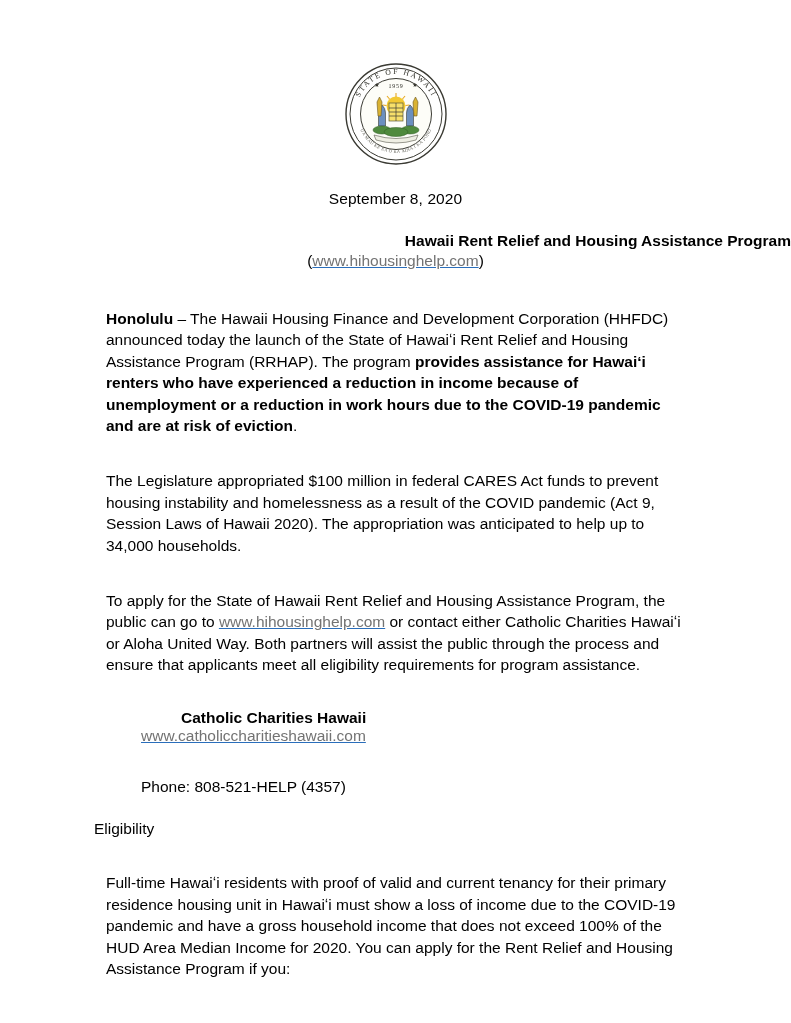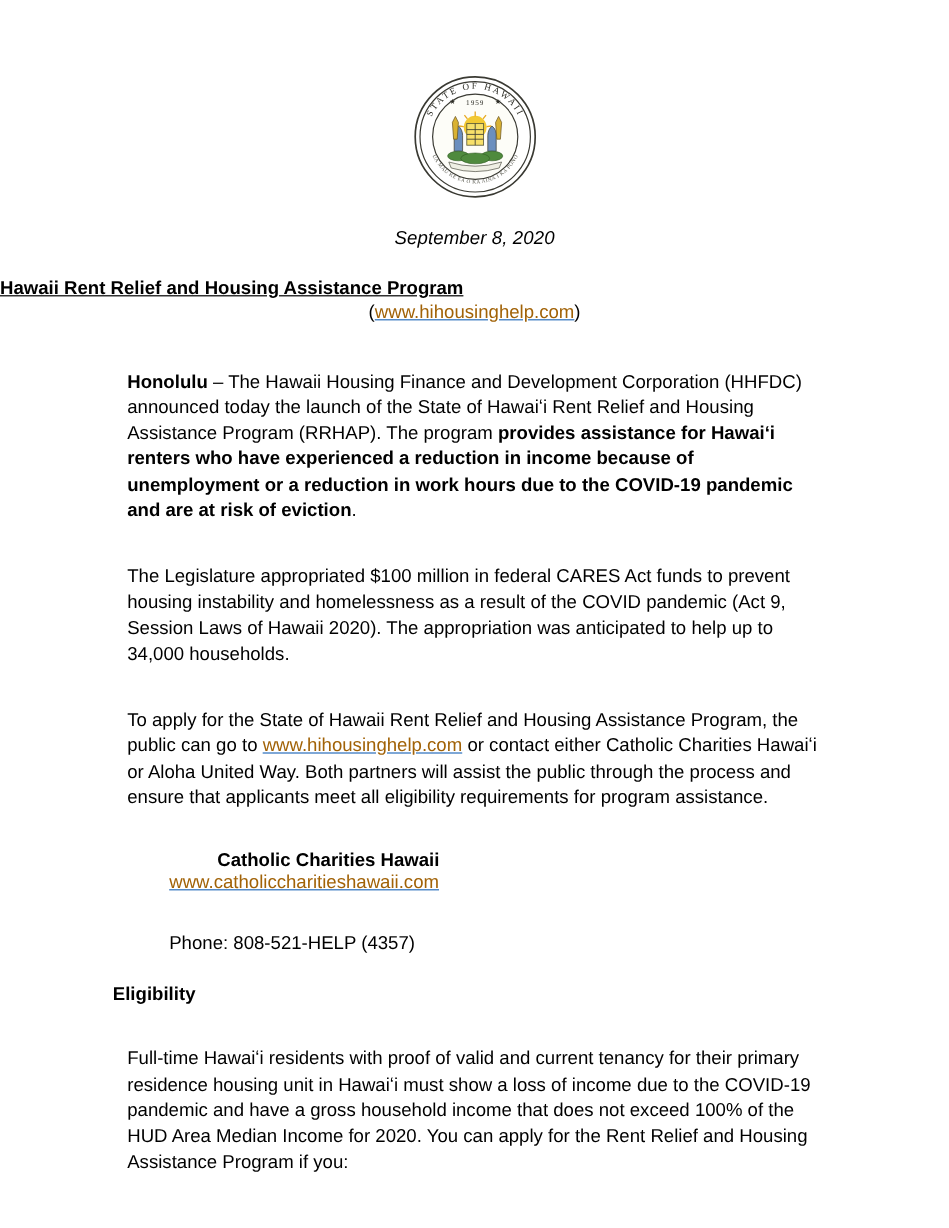--- a/index.html
+++ b/index.html
@@ -24,36 +24,34 @@
   .seal {
     width: 104px;
     height: 104px;
     display: block;
   }
   .date-line {
     text-align: center;
     font-size: 15.5px;
     margin-top: 24px;
     letter-spacing: 0.1px;
-    font-style: italic;
   }
   .doc-title {
-    text-align: left;
+    text-align: right;
     font-size: 15.5px;
     font-weight: bold;
     margin-top: 24px;
-    text-decoration: underline;
   }
   .title-link-line {
     text-align: center;
     font-size: 15.5px;
     margin-top: 2px;
   }
   a.lnk, .lnk {
-    color: #a16207;
+    color: #737373;
     text-decoration: underline;
     text-decoration-color: #2a6ebb;
   }
   .body {
     margin: 0 auto;
     width: 608px;
     padding-left: 5px;
     box-sizing: content-box;
   }
   p.para {
@@ -84,21 +82,21 @@
   .contact-name {
     font-weight: bold;
     margin-left: 40px;
   }
   .contact-phone {
     white-space: nowrap;
     margin-top: 32px;
   }
   .section-head {
     font-size: 15.5px;
-    font-weight: bold;
+    font-weight: normal;
     padding-top: 24px;
   }
   ul.bullets {
     margin: 0;
     padding-top: 20px;
     padding-left: 68px;
     list-style: none;
     font-size: 15.5px;
     line-height: 21.4px;
   }

